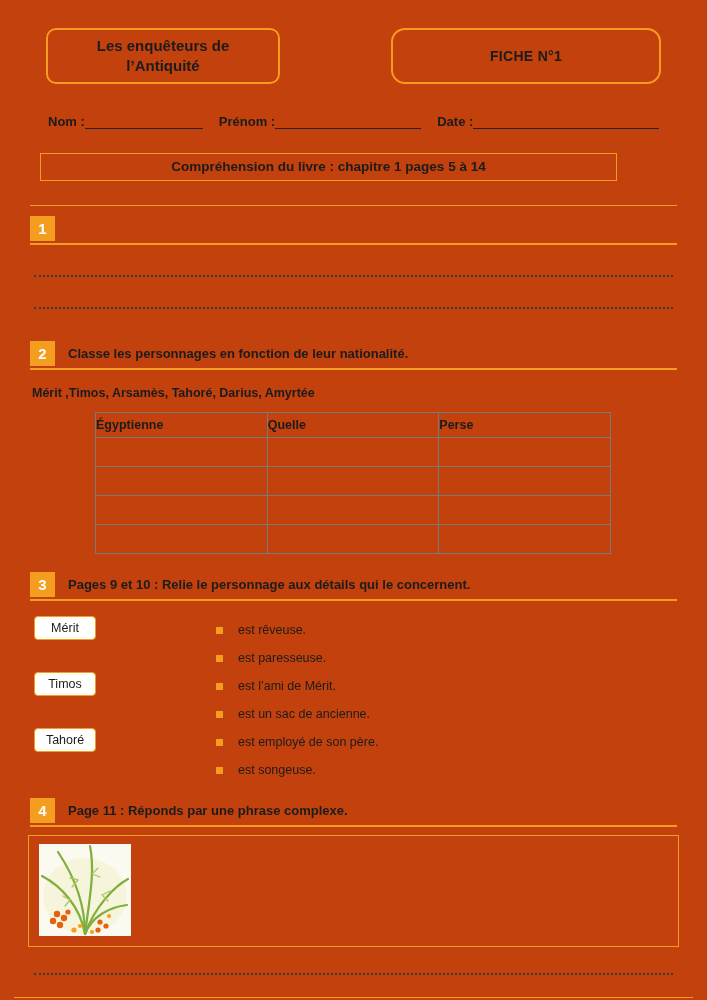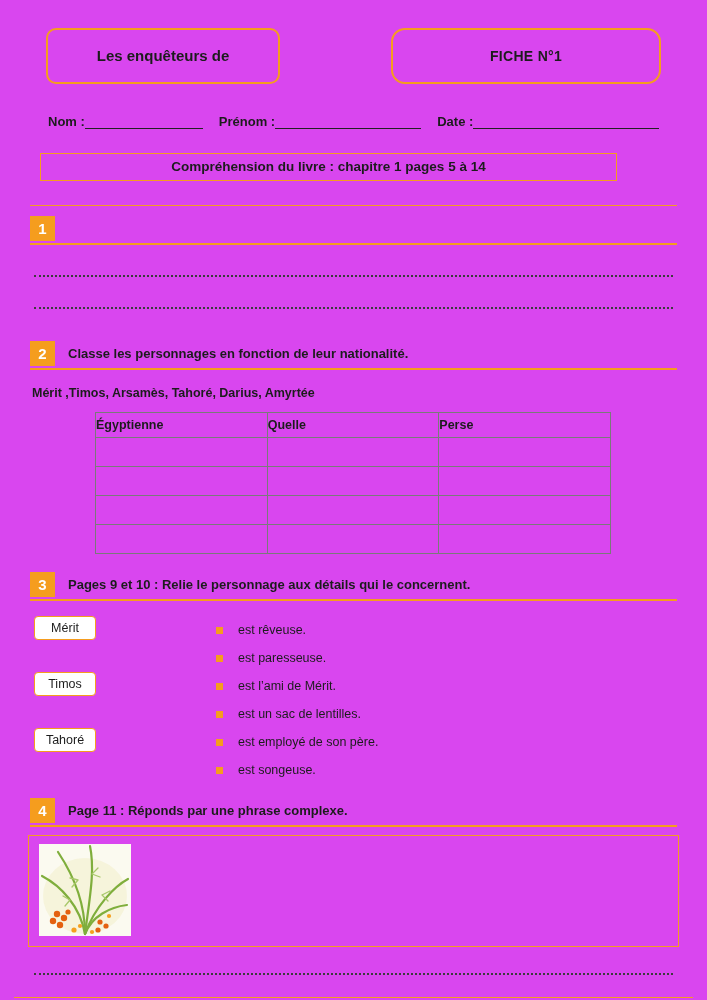--- a/index.html
+++ b/index.html
@@ -2,21 +2,21 @@
 <html><head>
 <meta charset="utf-8">
 <style>
   :root{
     --accent:#F59D1E;
     --ink:#1c1c1c;
   }
   *{box-sizing:border-box;margin:0;padding:0;}
   html,body{background:#e9e9e9;}
   .page{
-    width:707px;height:1000px;margin:0 auto;background:#d946ef;
+    width:707px;height:1000px;margin:0 auto;background:#c2410c;
     font-family:"Liberation Sans","DejaVu Sans",sans-serif;color:var(--ink);
     display:flow-root;position:relative;overflow:hidden;
   }
 
   
   .header-row{display:flex;justify-content:space-between;padding:28px 46px 0;}
   .title-box{
     border:2px solid var(--accent);border-radius:10px;width:234px;min-height:56px;
     display:flex;flex-direction:column;justify-content:center;text-align:center;
     font-weight:bold;font-size:15px;line-height:1.35;
@@ -89,20 +89,21 @@
   .footer-rule{margin:22px 14px 0;border-top:1.6px solid var(--accent);height:0;}
 </style>
 </head>
 <body>
 
 <div class="page">
 
   <div class="header-row">
     <div class="title-box">
       <span>Les enquêteurs de</span>
+      <span>l’Antiquité</span>
     </div>
     <div class="fiche-box">
       <span>FICHE N°1</span>
     </div>
   </div>
 
   <div class="identity-row">
     <span class="id-label">Nom :</span>
     <span class="write-line line-nom"></span>
     <span class="id-label gap1">Prénom :</span>
@@ -181,21 +182,21 @@
       <div class="detail-item">
         <span class="bullet"></span>
         <span>est paresseuse.</span>
       </div>
       <div class="detail-item">
         <span class="bullet"></span>
         <span>est l’ami de Mérit.</span>
       </div>
       <div class="detail-item">
         <span class="bullet"></span>
-        <span>est un sac de lentilles.</span>
+        <span>est un sac de ancienne.</span>
       </div>
       <div class="detail-item">
         <span class="bullet"></span>
         <span>est employé de son père.</span>
       </div>
       <div class="detail-item">
         <span class="bullet"></span>
         <span>est songeuse.</span>
       </div>
     </div>

